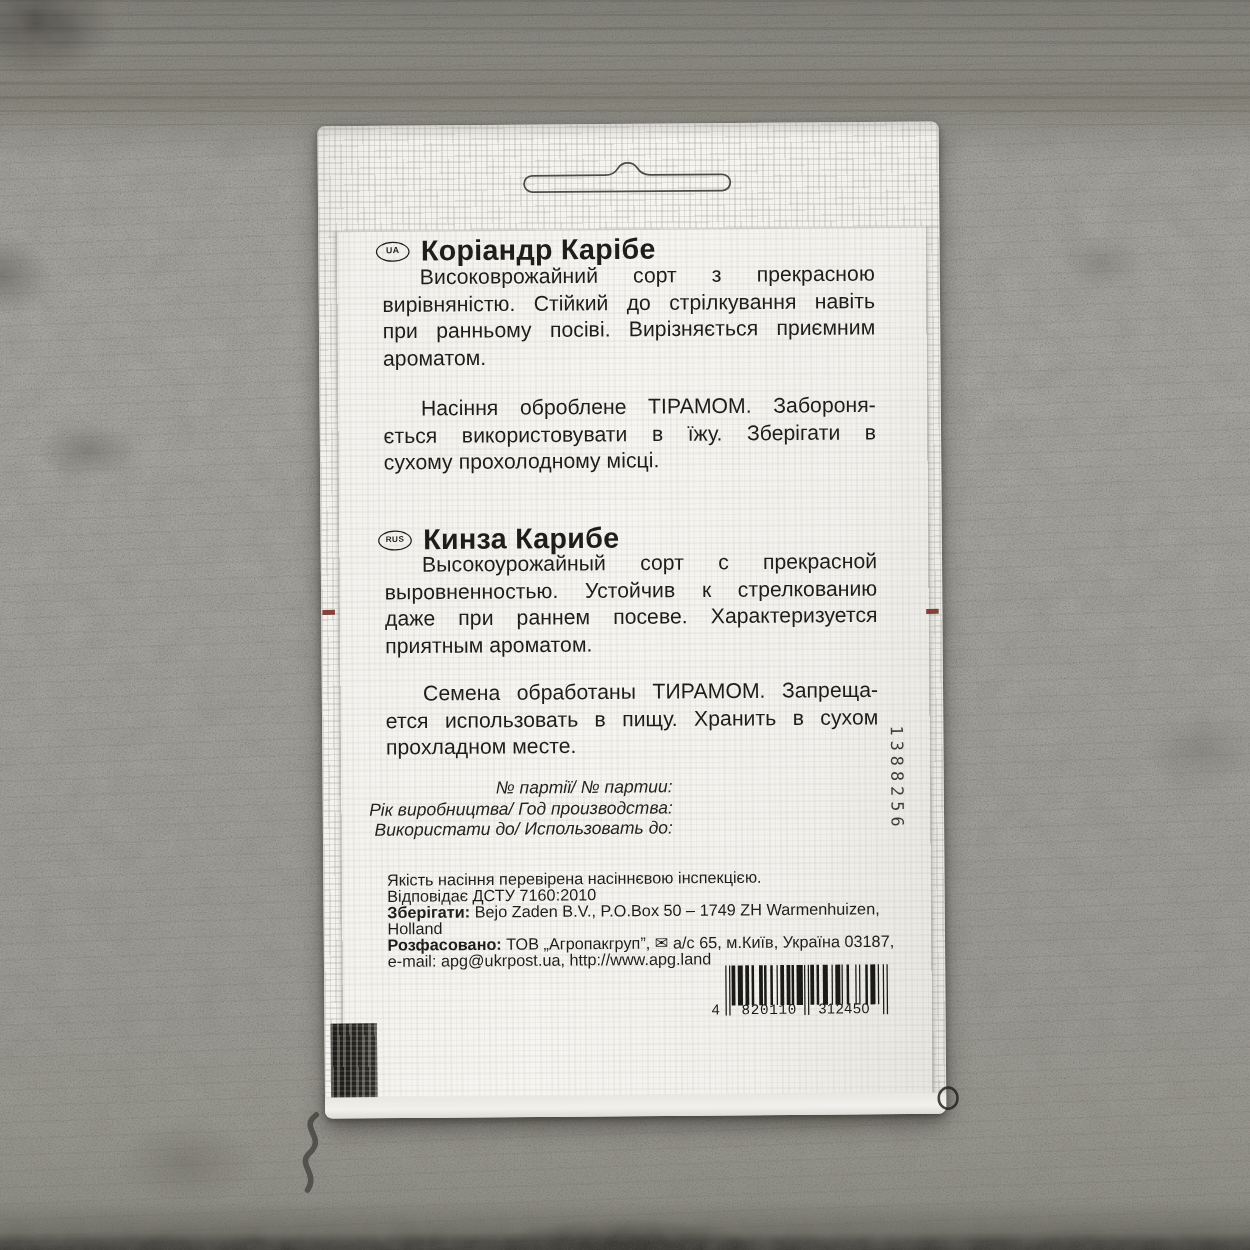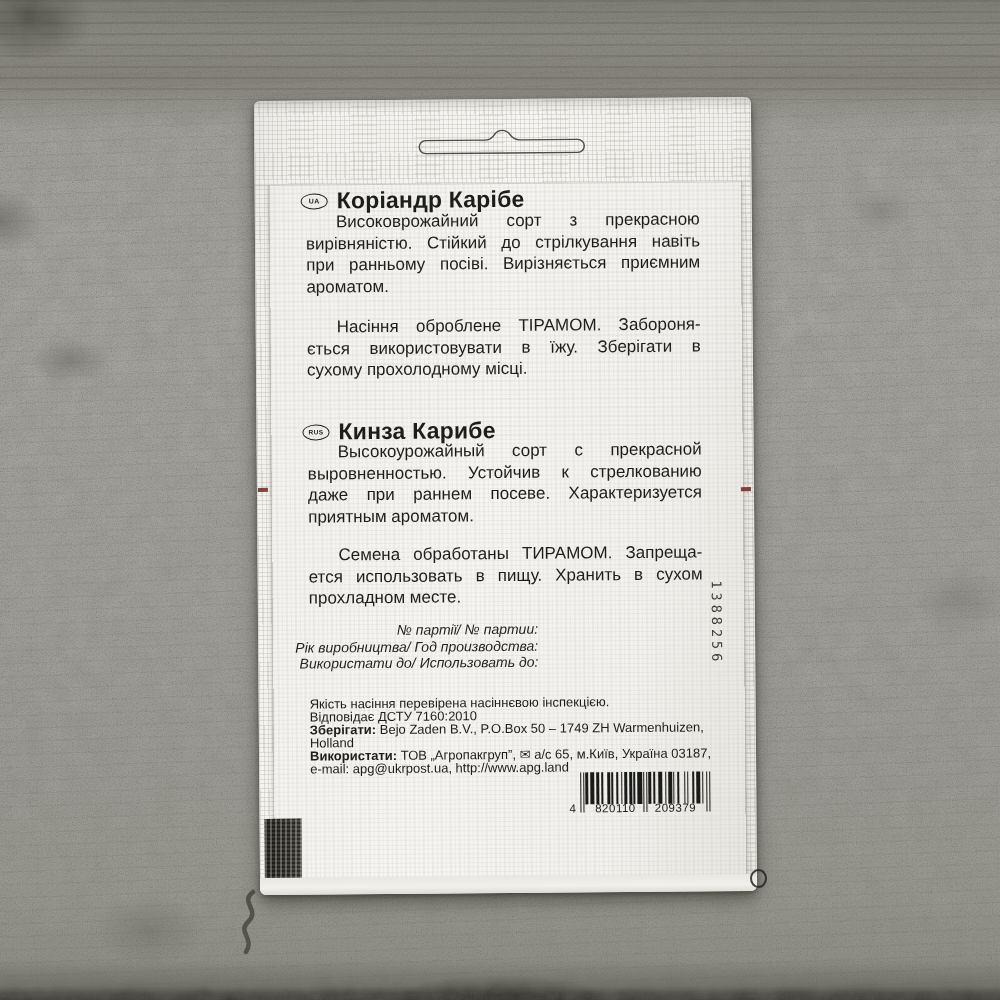--- a/index.html
+++ b/index.html
@@ -75,21 +75,21 @@
     color:#2c2c27;opacity:.9;transform:rotate(90deg);transform-origin:0 0;}
 
   .info{position:absolute;left:36px;top:512px;width:436px;
     font-size:13px;line-height:13px;color:#1d1d1b;}
   .info b{font-weight:bold;}
 
   .barcode{position:absolute;left:306px;top:589px;width:130px;height:46px;}
   .bc-digits{position:absolute;top:30px;left:0;width:100%;
     font-size:11.5px;color:#1a1a18;letter-spacing:.5px;}
   .bc-d-left{position:absolute;left:-11px;top:0;}
-  .bc-d-g1{position:absolute;left:7px;top:0;width:56px;text-align:center;background:transparent;}
+  .bc-d-g1{position:absolute;left:7px;top:0;width:56px;text-align:center;background:transparent;font-family:Liberation Mono, monospace;}
   .bc-d-g2{position:absolute;left:67px;top:0;width:56px;text-align:center;}
 
   .eye-mark{position:absolute;left:5px;top:718px;width:37px;height:61px;
     background:
       repeating-linear-gradient(90deg, rgba(225,223,214,.30) 0 2px, transparent 2px 5px),
       repeating-linear-gradient(0deg, rgba(0,0,0,.40) 0 2px, transparent 2px 4px),
       linear-gradient(90deg,#2e2d29,#3b3a34 60%,#504f48);}
   .reg-dash{position:absolute;width:10px;height:4px;background:#71261c;opacity:.85;}
   .reg-dash.left{left:1px;top:387px;}
   .reg-dash.right{left:484px;top:390px;}
@@ -184,21 +184,21 @@
       <div>Рік виробництва/ Год производства:</div>
       <div>Використати до/ Использовать до:</div>
     </div>
 
     <div class="vnum">1388256</div>
 
     <div class="info">
       <div>Якість насіння перевірена насіннєвою інспекцією.</div>
       <div>Відповідає ДСТУ 7160:2010</div>
       <div><b>Зберігати:</b><span> Bejo Zaden B.V., P.O.Box 50 – 1749 ZH Warmenhuizen, Holland</span></div>
-      <div><b>Використати:</b><span> ТОВ „Агропакгруп”, </span><span>✉</span><span> а/с 65, м.Київ, Україна 03187,</span></div>
+      <div><b>Розфасовано:</b><span> ТОВ „Агропакгруп”, </span><span>✉</span><span> а/с 65, м.Київ, Україна 03187,</span></div>
       <div>e-mail: apg@ukrpost.ua, http://www.apg.land</div>
     </div>
 
     <div class="barcode">
       <div style="position:relative;width:130px;height:40px;">
           <div style="position: absolute; top: 0px; background: rgb(26, 26, 24); left: 0px; width: 1.37px; height: 40px;"></div>
           <div style="position: absolute; top: 0px; background: rgb(26, 26, 24); left: 2.74px; width: 1.37px; height: 40px;"></div>
           <div style="position: absolute; top: 0px; background: rgb(26, 26, 24); left: 5.47px; width: 2.74px; height: 32px;"></div>
           <div style="position: absolute; top: 0px; background: rgb(26, 26, 24); left: 9.58px; width: 4.11px; height: 32px;"></div>
           <div style="position: absolute; top: 0px; background: rgb(26, 26, 24); left: 16.42px; width: 2.74px; height: 32px;"></div>
@@ -224,21 +224,21 @@
           <div style="position: absolute; top: 0px; background: rgb(26, 26, 24); left: 106.74px; width: 1.37px; height: 32px;"></div>
           <div style="position: absolute; top: 0px; background: rgb(26, 26, 24); left: 112.21px; width: 1.37px; height: 32px;"></div>
           <div style="position: absolute; top: 0px; background: rgb(26, 26, 24); left: 116.32px; width: 4.11px; height: 32px;"></div>
           <div style="position: absolute; top: 0px; background: rgb(26, 26, 24); left: 121.79px; width: 1.37px; height: 32px;"></div>
           <div style="position: absolute; top: 0px; background: rgb(26, 26, 24); left: 125.89px; width: 1.37px; height: 40px;"></div>
           <div style="position: absolute; top: 0px; background: rgb(26, 26, 24); left: 128.63px; width: 1.37px; height: 40px;"></div>
         </div>
       <div class="bc-digits">
         <span class="bc-d-left">4</span>
         <span class="bc-d-g1">820110</span>
-        <span class="bc-d-g2">209379</span>
+        <span class="bc-d-g2">312450</span>
       </div>
     </div>
   </div>
 
   <div class="eye-mark"></div>
   <div class="reg-dash left"></div>
   <div class="reg-dash right"></div>
   <div class="bottom-seal grid-strong"></div>
 </div>
 

